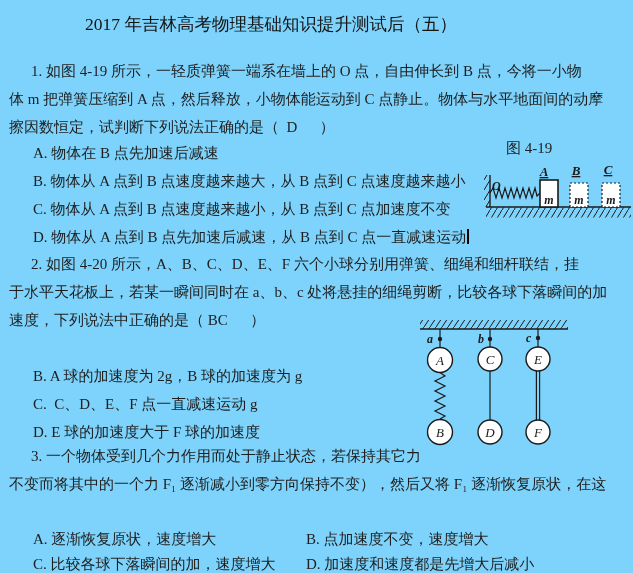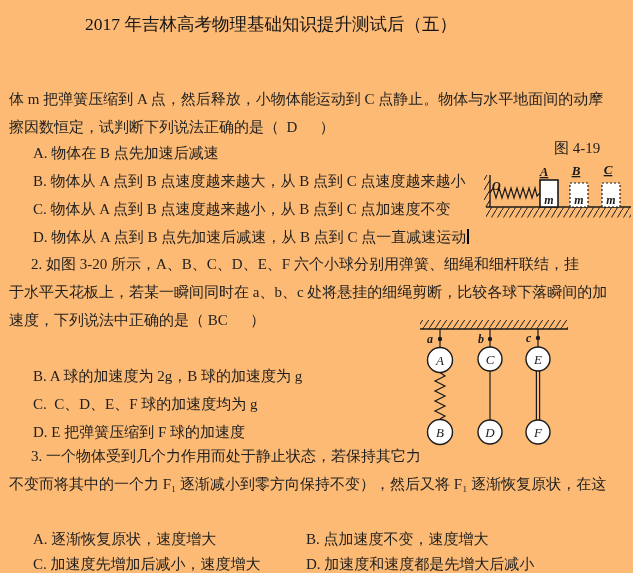--- a/index.html
+++ b/index.html
@@ -1,40 +1,41 @@
 <!DOCTYPE html>
 <html><head>
 <meta charset="utf-8">
 <style>
   html,body{margin:0;padding:0;background:#fff;}
   .page{
-    position:relative;width:633px;height:573px;background:#fdba74;overflow:hidden;
+    position:relative;width:633px;height:573px;background:#7dd3fc;overflow:hidden;
     font-family:"Liberation Serif","DejaVu Serif",serif;color:#1e1e1e;
   }
   .title{
     position:absolute;left:85px;top:12px;font-size:17.5px;white-space:pre;color:#141414;
   }
   .line{
     position:absolute;font-size:15px;line-height:17px;white-space:pre;
   }
   .caret{
     display:inline-block;width:1.5px;height:15px;background:#000;
     vertical-align:-2px;margin-left:1px;
   }
   .fig{position:absolute;}
-  .figcap{position:absolute;font-size:15px;white-space:pre;margin-left:48px;}
+  .figcap{position:absolute;font-size:15px;white-space:pre;}
   svg text{font-family:"Liberation Serif","DejaVu Serif",serif;fill:#1a1a1a;}
 </style>
 </head>
 <body>
 
 <div class="page">
 
   <div class="title">2017 年吉林高考物理基础知识提升测试后（五）</div>
 
+  <div class="line" style="left:31px;top:63px">1. 如图 4-19 所示，一轻质弹簧一端系在墙上的 O 点，自由伸长到 B 点，今将一小物</div>
   <div class="line" style="left:9px;top:91px">体 m 把弹簧压缩到 A 点，然后释放，小物体能运动到 C 点静止。物体与水平地面间的动摩</div>
   <div class="line" style="left:9px;top:119px">擦因数恒定，试判断下列说法正确的是（  D      ）</div>
   <div class="line" style="left:33px;top:145px">A. 物体在 B 点先加速后减速</div>
   <div class="line" style="left:33px;top:173px">B. 物体从 A 点到 B 点速度越来越大，从 B 点到 C 点速度越来越小</div>
   <div class="line" style="left:33px;top:201px">C. 物体从 A 点到 B 点速度越来越小，从 B 点到 C 点加速度不变</div>
   <div class="line" style="left:33px;top:229px"><span>D. 物体从 A 点到 B 点先加速后减速，从 B 点到 C 点一直减速运动</span><span class="caret"></span></div>
 
   <div class="figcap" style="left:506px;top:139px">图 4-19</div>
   <svg class="fig" style="left:484px;top:160px" width="149" height="62" viewBox="0 0 149 62">
     <defs>
@@ -57,26 +58,26 @@
 
     <text x="8" y="30" font-size="12" font-style="italic" font-weight="600">O</text>
     <text x="60" y="16" font-size="13" font-style="italic" font-weight="700" text-anchor="middle" text-decoration="underline">A</text>
     <text x="92" y="15" font-size="13" font-style="italic" font-weight="700" text-anchor="middle" text-decoration="underline">B</text>
     <text x="124" y="14" font-size="13" font-style="italic" font-weight="700" text-anchor="middle" text-decoration="underline">C</text>
     <text x="65" y="44" font-size="12" font-style="italic" font-weight="600" text-anchor="middle">m</text>
     <text x="95" y="44" font-size="12" font-style="italic" font-weight="600" text-anchor="middle">m</text>
     <text x="127" y="44" font-size="12" font-style="italic" font-weight="600" text-anchor="middle">m</text>
   </svg>
 
-  <div class="line" style="left:31px;top:256px">2. 如图 3-20 所示，A、B、C、D、E、F 六个小球分别用弹簧、细绳和细杆联结，挂</div>
+  <div class="line" style="left:31px;top:256px">2. 如图 4-20 所示，A、B、C、D、E、F 六个小球分别用弹簧、细绳和细杆联结，挂</div>
   <div class="line" style="left:9px;top:284px">于水平天花板上，若某一瞬间同时在 a、b、c 处将悬挂的细绳剪断，比较各球下落瞬间的加</div>
   <div class="line" style="left:9px;top:312px">速度，下列说法中正确的是（ BC      ）</div>
   <div class="line" style="left:33px;top:368px">B. A 球的加速度为 2g，B 球的加速度为 g</div>
-  <div class="line" style="left:33px;top:396px">C.  C、D、E、F 球的加速度均为 g</div>
-  <div class="line" style="left:33px;top:424px">D. E 把弹簧压缩到 F 球的加速度</div>
+  <div class="line" style="left:33px;top:396px">C.  C、D、E、F 点一直减速运动 g</div>
+  <div class="line" style="left:33px;top:424px">D. E 球的加速度大于 F 球的加速度</div>
 
   <svg class="fig" style="left:418px;top:318px" width="164" height="140" viewBox="0 0 164 140">
     <defs>
       <pattern id="hatch420" width="6" height="9" patternUnits="userSpaceOnUse">
         <line x1="0" y1="9" x2="6" y2="0" stroke="#1a1a1a" stroke-width="1"></line>
       </pattern>
     </defs>
 
     <rect x="2" y="2" width="148" height="9" fill="url(#hatch420)"></rect>
     <line x1="2" y1="11" x2="150" y2="11" stroke="#1a1a1a" stroke-width="1.5"></line>
@@ -107,16 +108,16 @@
     <line x1="118.4" y1="53" x2="118.4" y2="102" stroke="#1a1a1a" stroke-width="1.2"></line>
     <line x1="121.6" y1="53" x2="121.6" y2="102" stroke="#1a1a1a" stroke-width="1.2"></line>
     <circle cx="120" cy="114" r="12" fill="#fff" stroke="#1a1a1a" stroke-width="1.4"></circle>
     <text x="120" y="119" font-size="13" font-style="italic" text-anchor="middle">F</text>
   </svg>
 
   <div class="line" style="left:31px;top:448px">3. 一个物体受到几个力作用而处于静止状态，若保持其它力</div>
   <div class="line" style="left:9px;top:476px">不变而将其中的一个力 F₁ 逐渐减小到零方向保持不变），然后又将 F₁ 逐渐恢复原状，在这</div>
   <div class="line" style="left:33px;top:531px">A. 逐渐恢复原状，速度增大</div>
   <div class="line" style="left:306px;top:531px">B. 点加速度不变，速度增大</div>
-  <div class="line" style="left:33px;top:556px">C. 加速度先增加后减小，速度增大</div>
+  <div class="line" style="left:33px;top:556px">C. 比较各球下落瞬间的加，速度增大</div>
   <div class="line" style="left:306px;top:556px">D. 加速度和速度都是先增大后减小</div>
 
 </div>
 
 </body></html>

